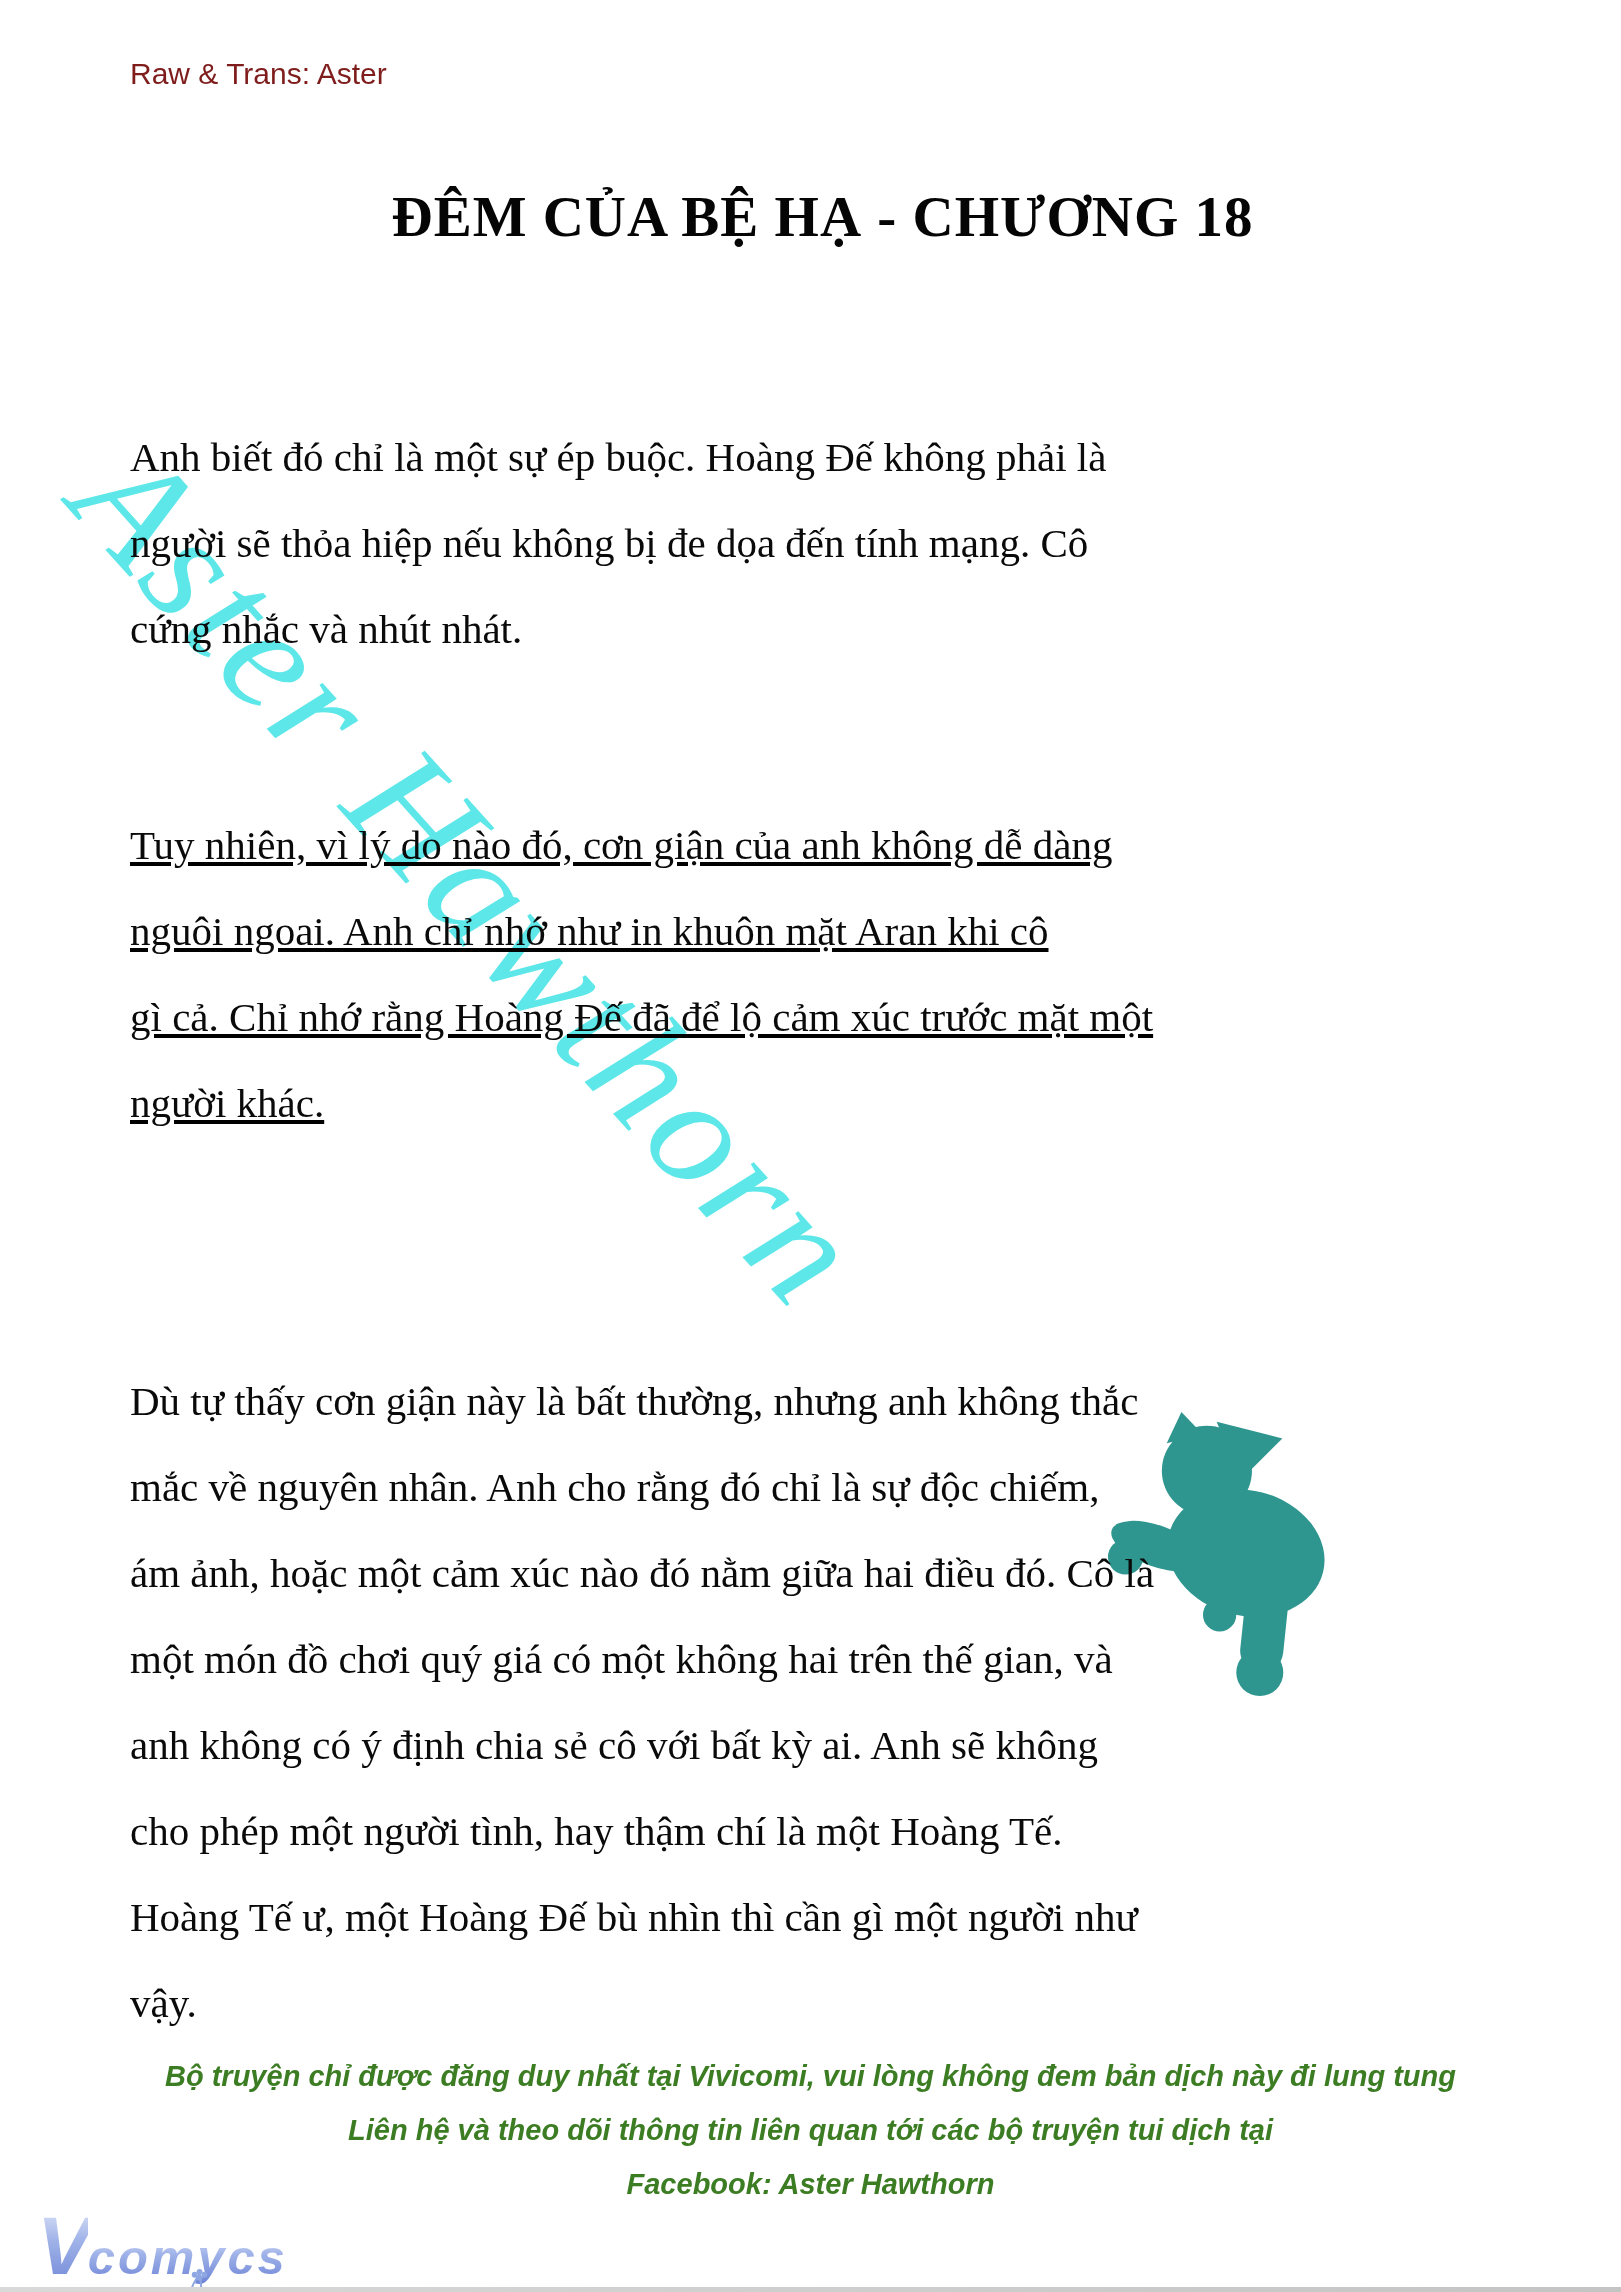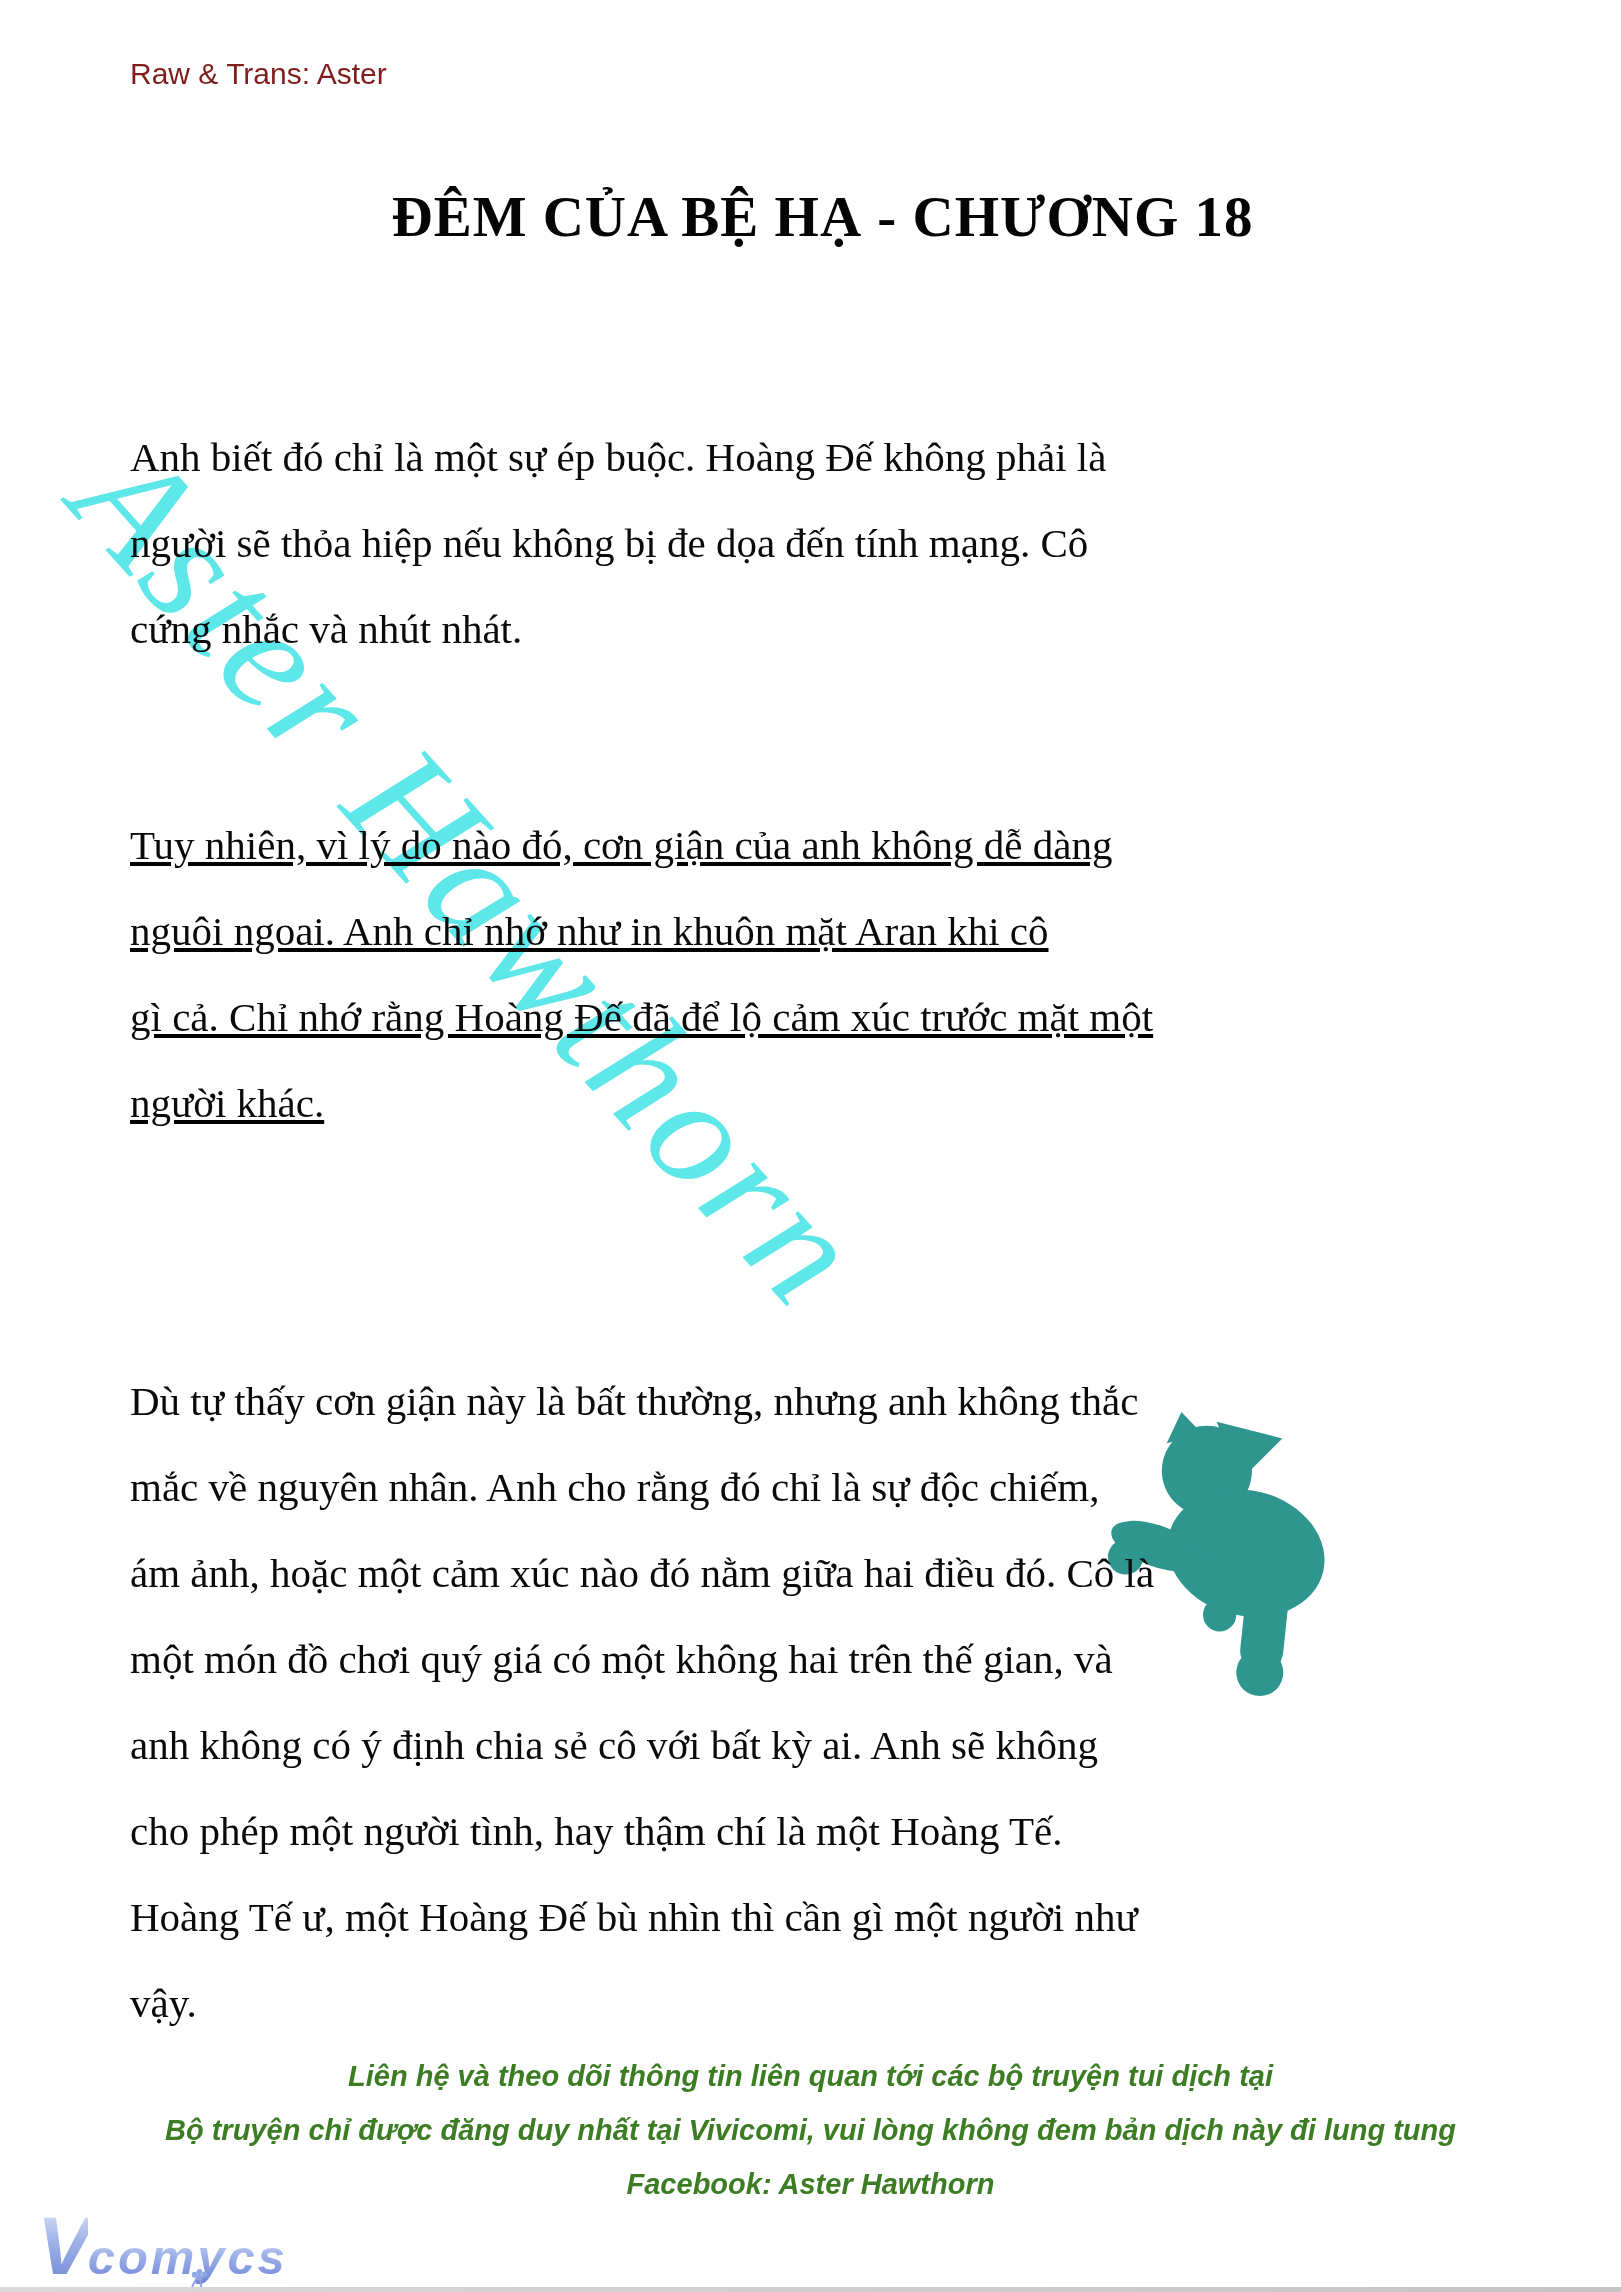--- a/index.html
+++ b/index.html
@@ -151,22 +151,22 @@
     <div class="line">mắc về nguyên nhân. Anh cho rằng đó chỉ là sự độc chiếm,</div>
     <div class="line">ám ảnh, hoặc một cảm xúc nào đó nằm giữa hai điều đó. Cô là</div>
     <div class="line">một món đồ chơi quý giá có một không hai trên thế gian, và</div>
     <div class="line">anh không có ý định chia sẻ cô với bất kỳ ai. Anh sẽ không</div>
     <div class="line">cho phép một người tình, hay thậm chí là một Hoàng Tế.</div>
     <div class="line">Hoàng Tế ư, một Hoàng Đế bù nhìn thì cần gì một người như</div>
     <div class="line">vậy.</div>
   </div>
 
   <div class="footer">
+    <div class="fline" style="color: rgb(60, 125, 36);">Bộ truyện chỉ được đăng duy nhất tại Vivicomi, vui lòng không đem bản dịch này đi lung tung</div>
     <div class="fline" style="color: rgb(60, 125, 36);">Liên hệ và theo dõi thông tin liên quan tới các bộ truyện tui dịch tại</div>
-    <div class="fline" style="color: rgb(60, 125, 36);">Bộ truyện chỉ được đăng duy nhất tại Vivicomi, vui lòng không đem bản dịch này đi lung tung</div>
     <div class="fline" style="color: rgb(60, 125, 36);">Facebook: Aster Hawthorn</div>
   </div>
 
   <div class="logo">
     <span class="logo-text logo-v">V</span><span class="logo-text logo-rest">comycs</span>
     <svg class="logo-flower" width="39" height="39" viewBox="0 0 40 40" aria-hidden="true">
       <g fill="none" stroke="#8ea6e2" stroke-width="2">
         <path d="M18,10 C10,22 6,30 14,32 C22,34 20,24 18,10"></path>
         <path d="M18,32 C26,36 32,32 28,26"></path>
       </g>

